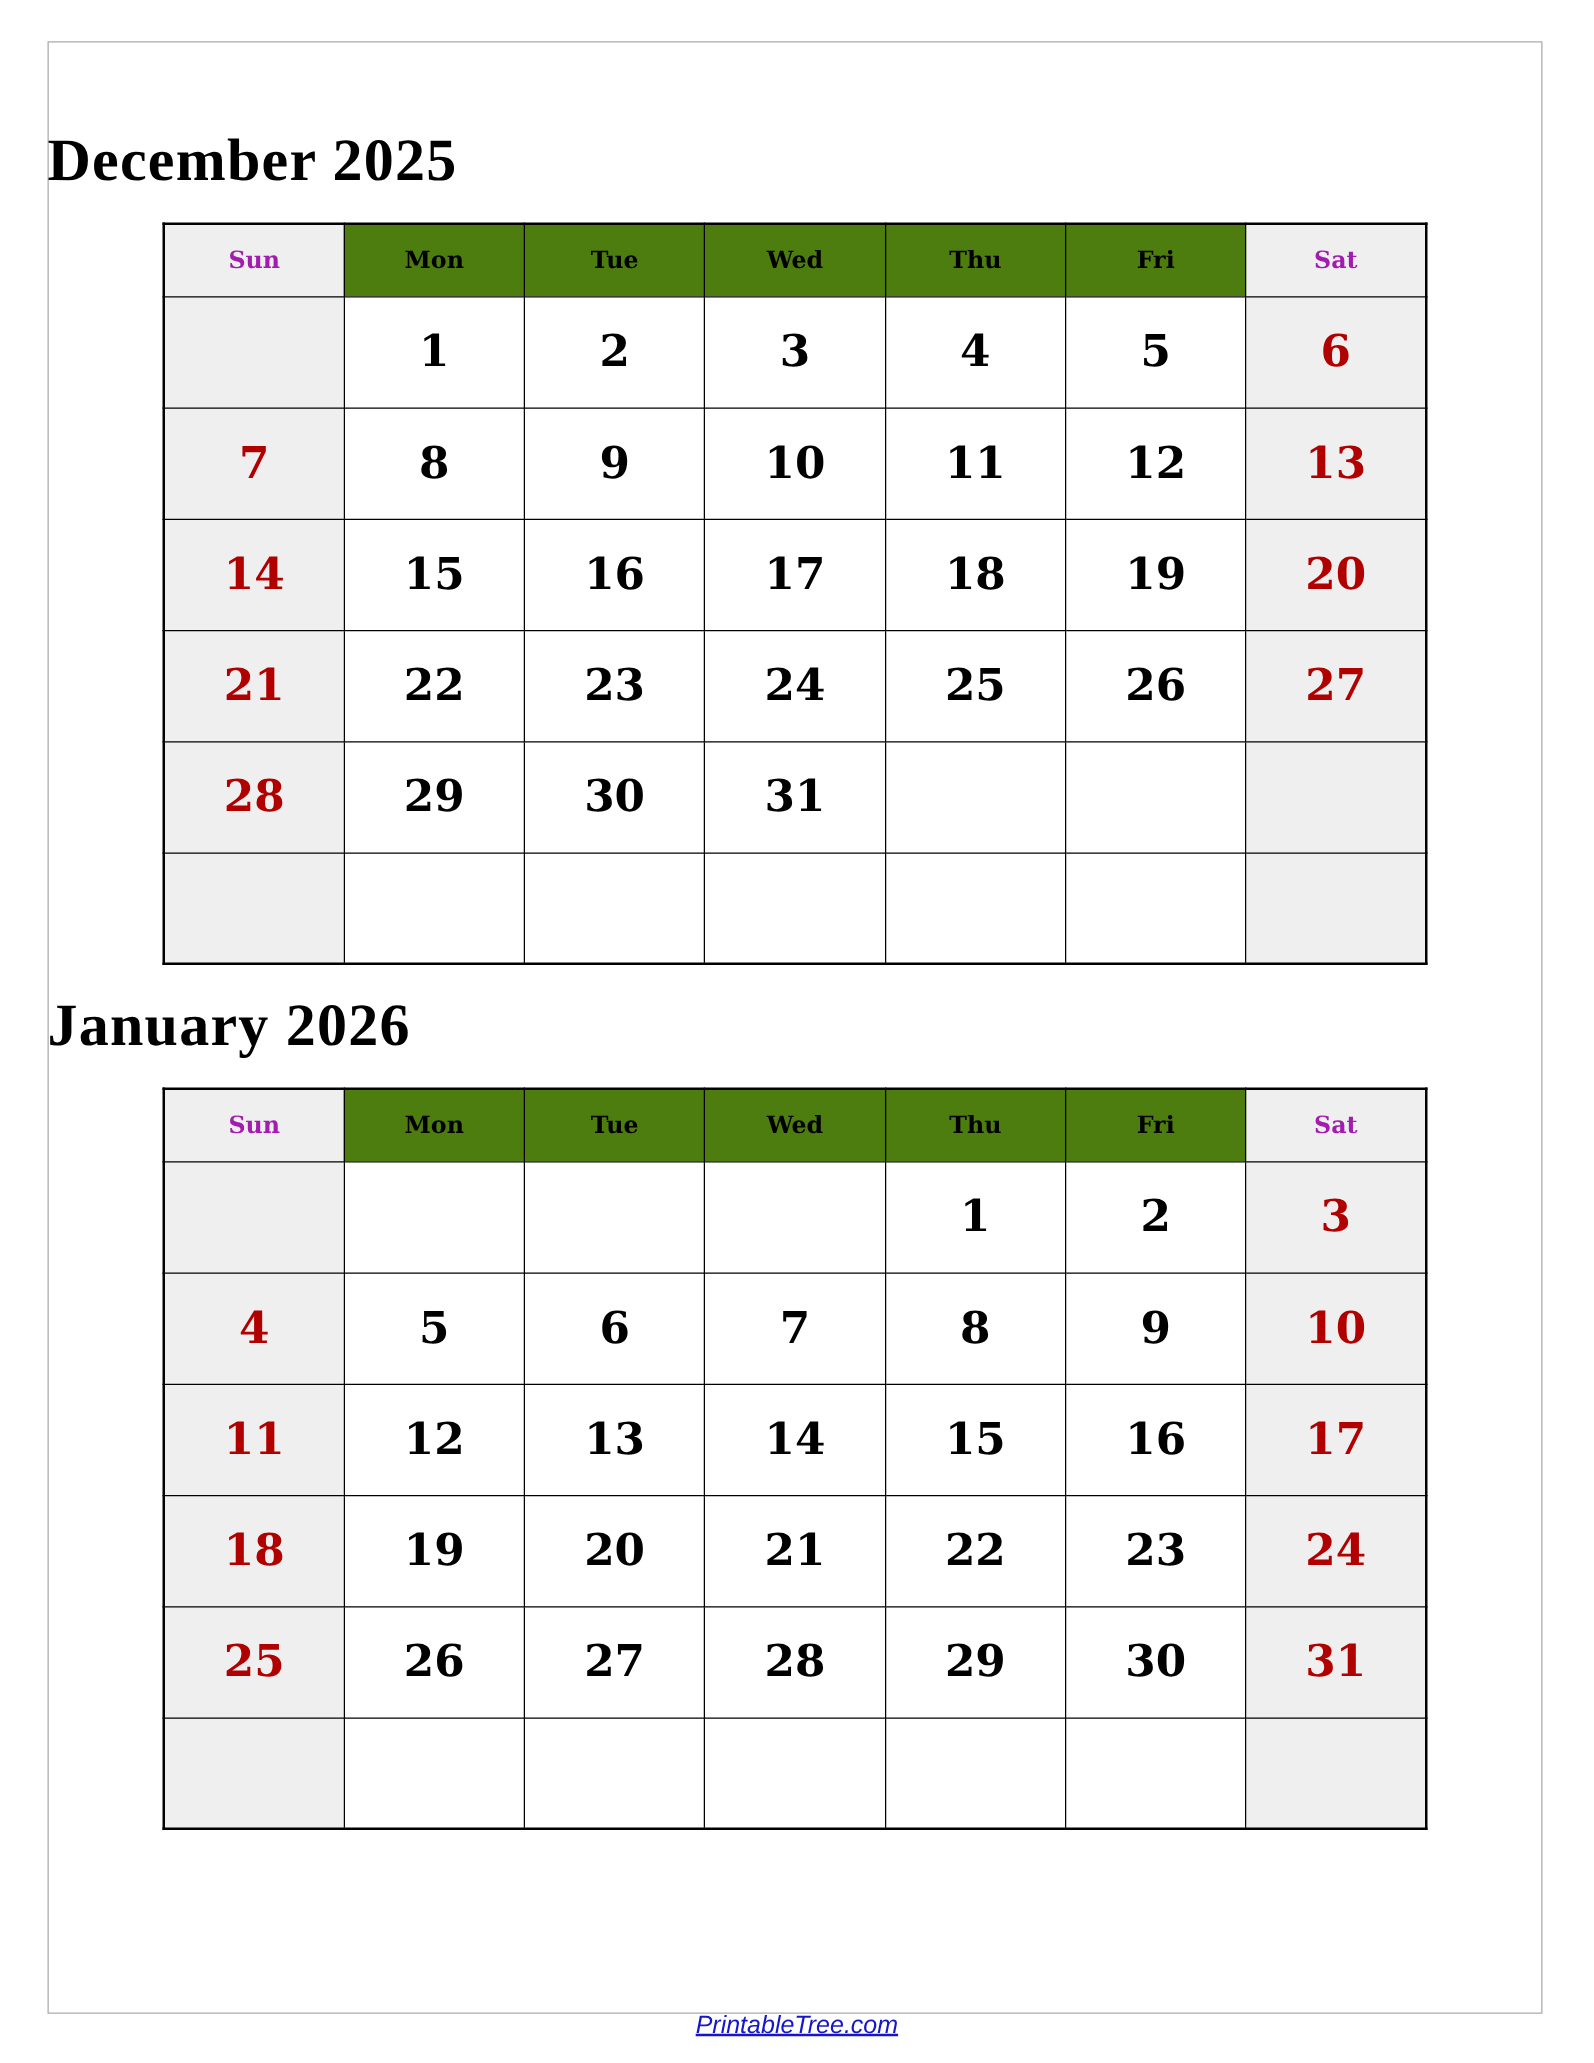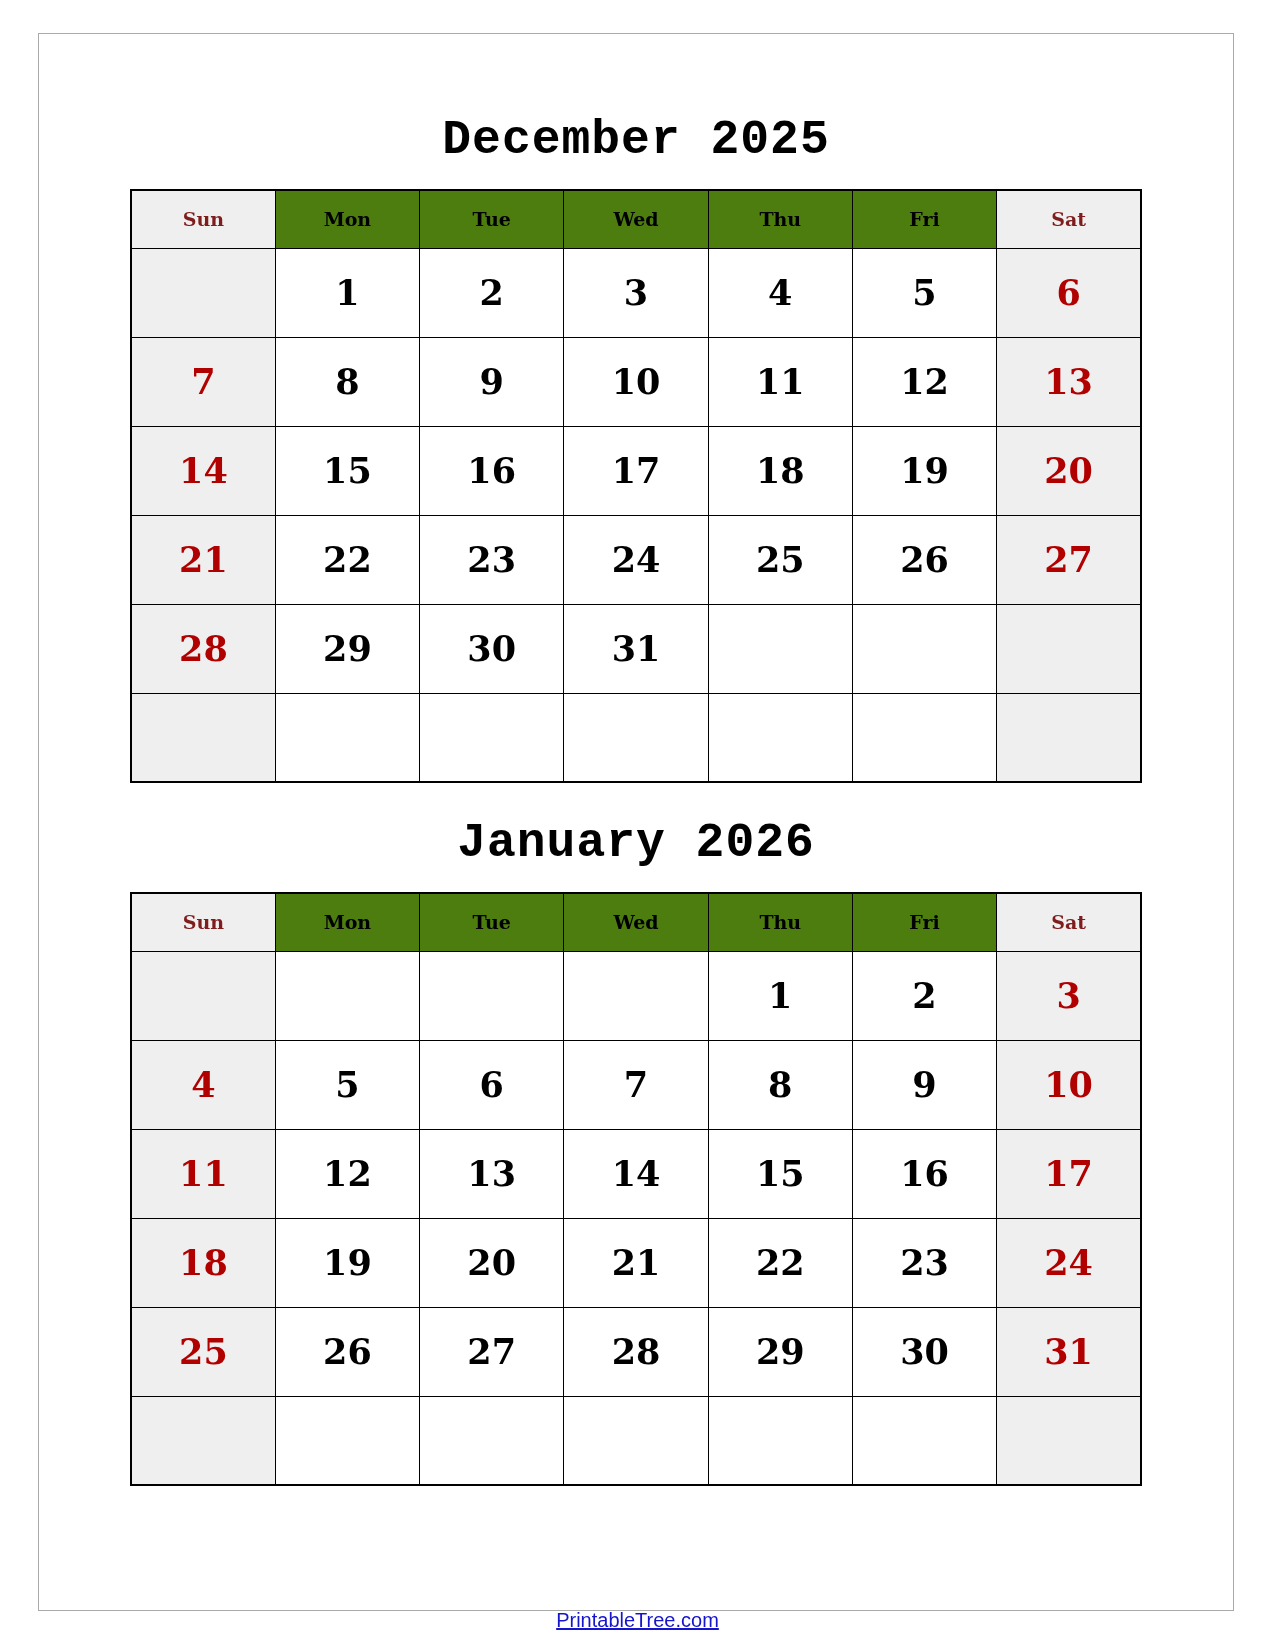--- a/index.html
+++ b/index.html
@@ -28,27 +28,26 @@
     left: 38px;
     top: 33px;
     width: 1196px;
     height: 1578px;
     box-sizing: border-box;
   }
   .month-block {
     width: 1196px;
   }
   .month-title {
-    text-align: center;
-    font-family: Liberation Mono, monospace;
+    text-align: left;
+    font-family: Liberation Serif, serif;
     font-weight: bold;
     font-size: 48px;
     letter-spacing: 1px;
     color: #000000;
-    margin-top: 12px;
   }
   #dec-title { padding-top: 68px; }
   #jan-title { padding-top: 21px; }
 
   table.cal {
     border-collapse: collapse;
     margin: 0 auto;
     margin-top: 22px;
     table-layout: fixed;
     width: 1012px;
@@ -62,21 +61,21 @@
   table.cal th {
     height: 58px;
     font-family: "DejaVu Serif", serif;
     font-size: 19px;
     font-weight: bold;
     background: #4d7c0f;
     text-align: center;
     vertical-align: middle;
   }
   table.cal th.weekend {
-    color: #7f1d1d;
+    color: #a21caf;
     background: #efefef;
   }
   table.cal td {
     height: 89px;
     text-align: center;
     vertical-align: middle;
     font-family: "DejaVu Serif", serif;
     font-size: 35px;
     font-weight: bold;
     color: #000000;
@@ -91,20 +90,21 @@
   }
   table.cal td.empty.sat, table.cal td.empty.sun {
     background: #efefef;
   }
   .footer {
     position: absolute;
     left: 0;
     right: 0;
     bottom: 18px;
     text-align: center;
+    font-style: italic;
   }
   .footer a {
     font-family: "Liberation Sans", sans-serif;
     font-size: 20px;
     color: #1515cc;
     text-decoration: underline;
   }
 </style>
 </head>
 <body>

